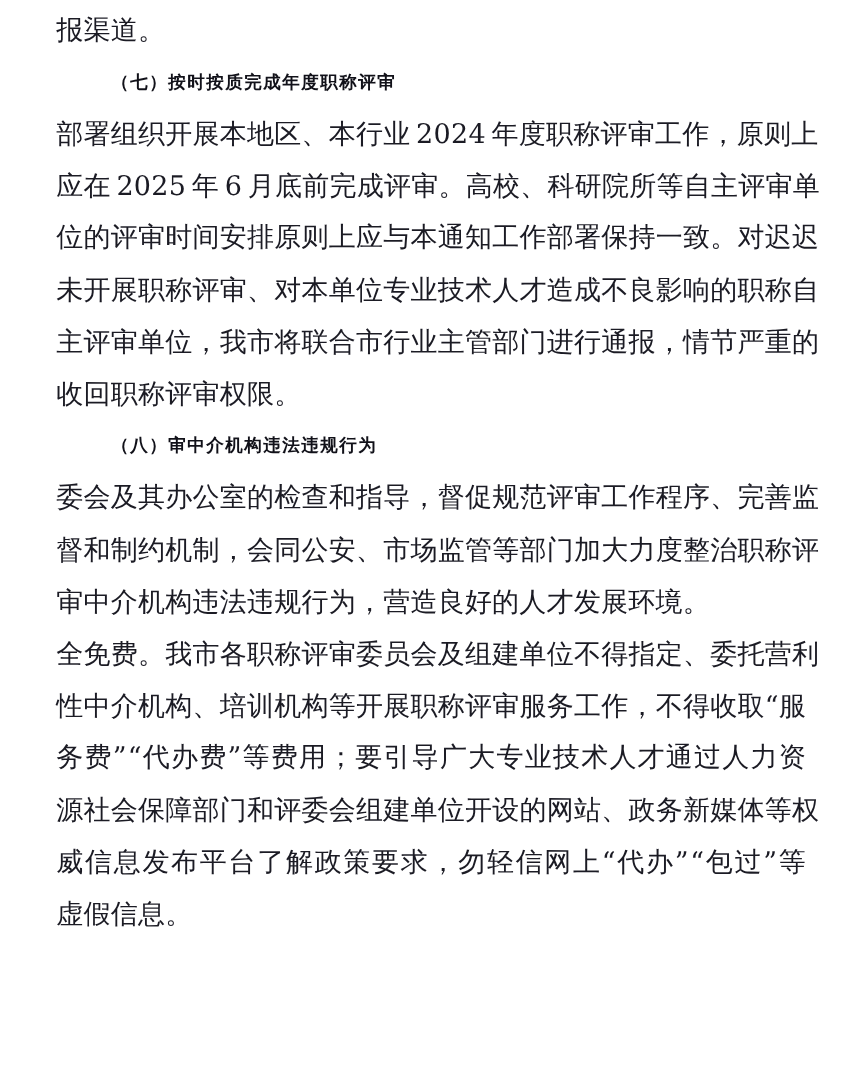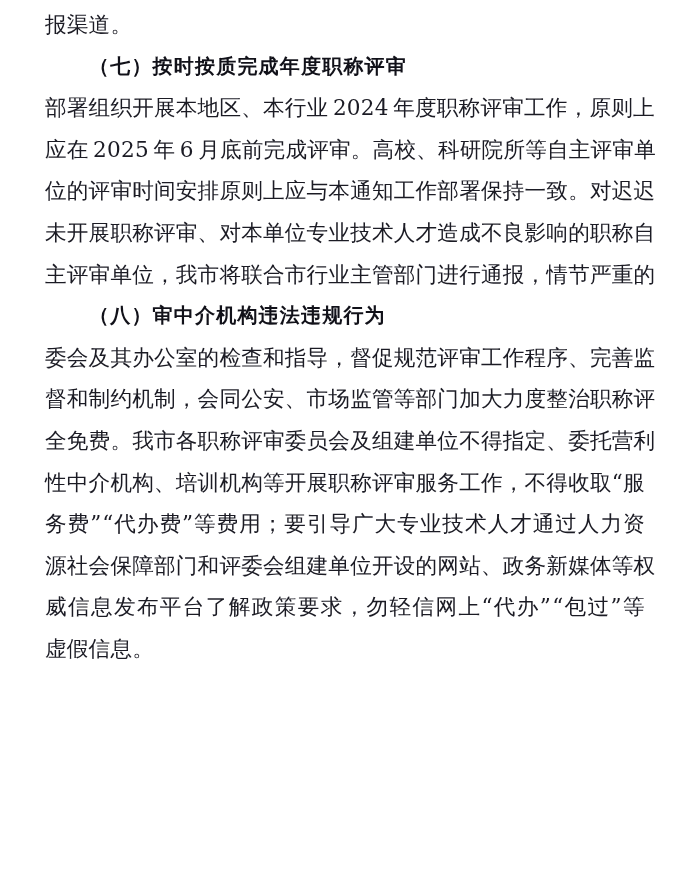--- a/index.html
+++ b/index.html
@@ -52,21 +52,21 @@
   }
 
   .line.indent {
     padding-left: 45px;
   }
 
   
   .heading {
     height: 41.6px;
     line-height: 41.6px;
-    font-size: 20px;
+    font-size: 14px;
     font-weight: bold;
     padding-left: 44px;
     letter-spacing: 1.2px;
     color: #111119;
     white-space: nowrap;
     font-family: "DejaVu Serif", "Liberation Serif", serif;
   }
 </style>
 </head>
 <body>
@@ -226,20 +226,21 @@
         <span>行</span>
         <span>通</span>
         <span>报</span>
         <span>，</span>
         <span>情</span>
         <span>节</span>
         <span>严</span>
         <span>重</span>
         <span>的</span>
       </div>
+      <div class="line">收回职称评审权限。</div>
       <div class="heading">（八）审中介机构违法违规行为</div>
       <div class="line just">
         <span>委</span>
         <span>会</span>
         <span>及</span>
         <span>其</span>
         <span>办</span>
         <span>公</span>
         <span>室</span>
         <span>的</span>
@@ -287,20 +288,21 @@
         <span>加</span>
         <span>大</span>
         <span>力</span>
         <span>度</span>
         <span>整</span>
         <span>治</span>
         <span>职</span>
         <span>称</span>
         <span>评</span>
       </div>
+      <div class="line">审中介机构违法违规行为，营造良好的人才发展环境。</div>
       <div class="line just">
         <span>全</span>
         <span>免</span>
         <span>费</span>
         <span>。</span>
         <span>我</span>
         <span>市</span>
         <span>各</span>
         <span>职</span>
         <span>称</span>

